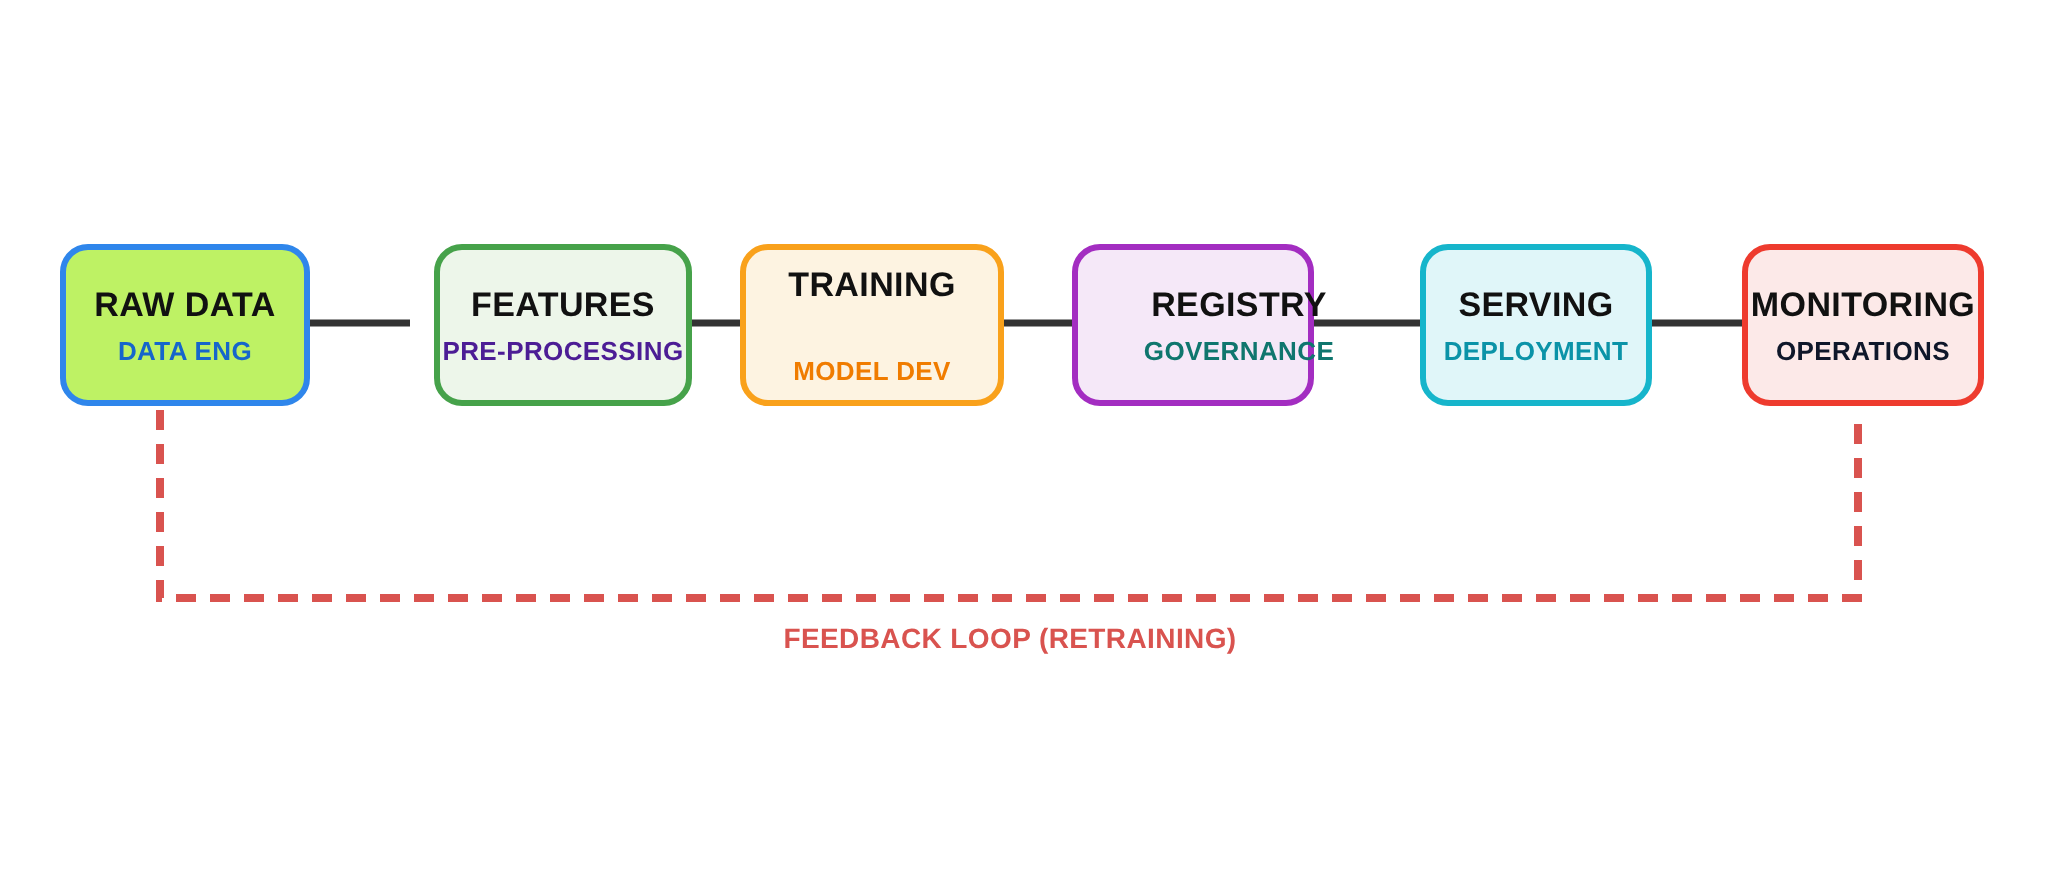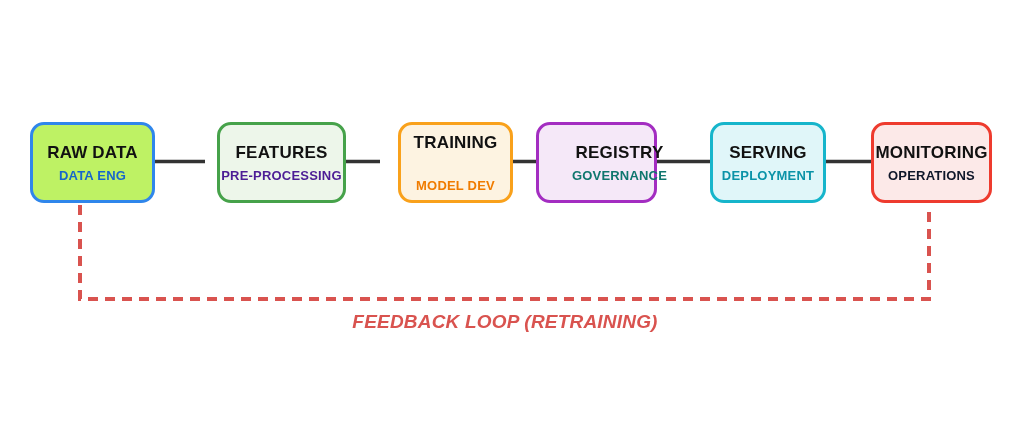--- a/index.html
+++ b/index.html
@@ -45,35 +45,34 @@
   }
   .stage-subtitle {
     font-size: 13px;
     font-weight: bold;
     letter-spacing: 0.2px;
     white-space: nowrap;
   }
   
   .s0 { left: 30px;  width: 125px; }
   .s1 { left: 217px; width: 129px; }
-  .s2 { left: 398px; width: 115px; }
+  .s2 { left: 370px; width: 132px; }
   .s3 { left: 536px; width: 121px; }
   .s4 { left: 710px; width: 116px; }
   .s5 { left: 871px; width: 121px; }
   .feedback-label {
     position: absolute;
     left: 330px;
     top: 311px;
     width: 350px;
     text-align: center;
-    font-size: 19px;
+    font-size: 14px;
     font-weight: bold;
     letter-spacing: 0.2px;
     white-space: nowrap;
-    font-style: italic;
   }
 </style>
 </head>
 <body>
 
 <div class="canvas" style="background: rgb(255, 255, 255);">
 
   <svg class="wires" viewBox="0 0 1024 442" aria-hidden="true">
     <line class="connector" x1="153" y1="161.5" x2="205" y2="161.5" stroke="#333333" stroke-width="3.5"></line>
     <line class="connector" x1="330" y1="161.5" x2="380" y2="161.5" stroke="#333333" stroke-width="3.5"></line>

